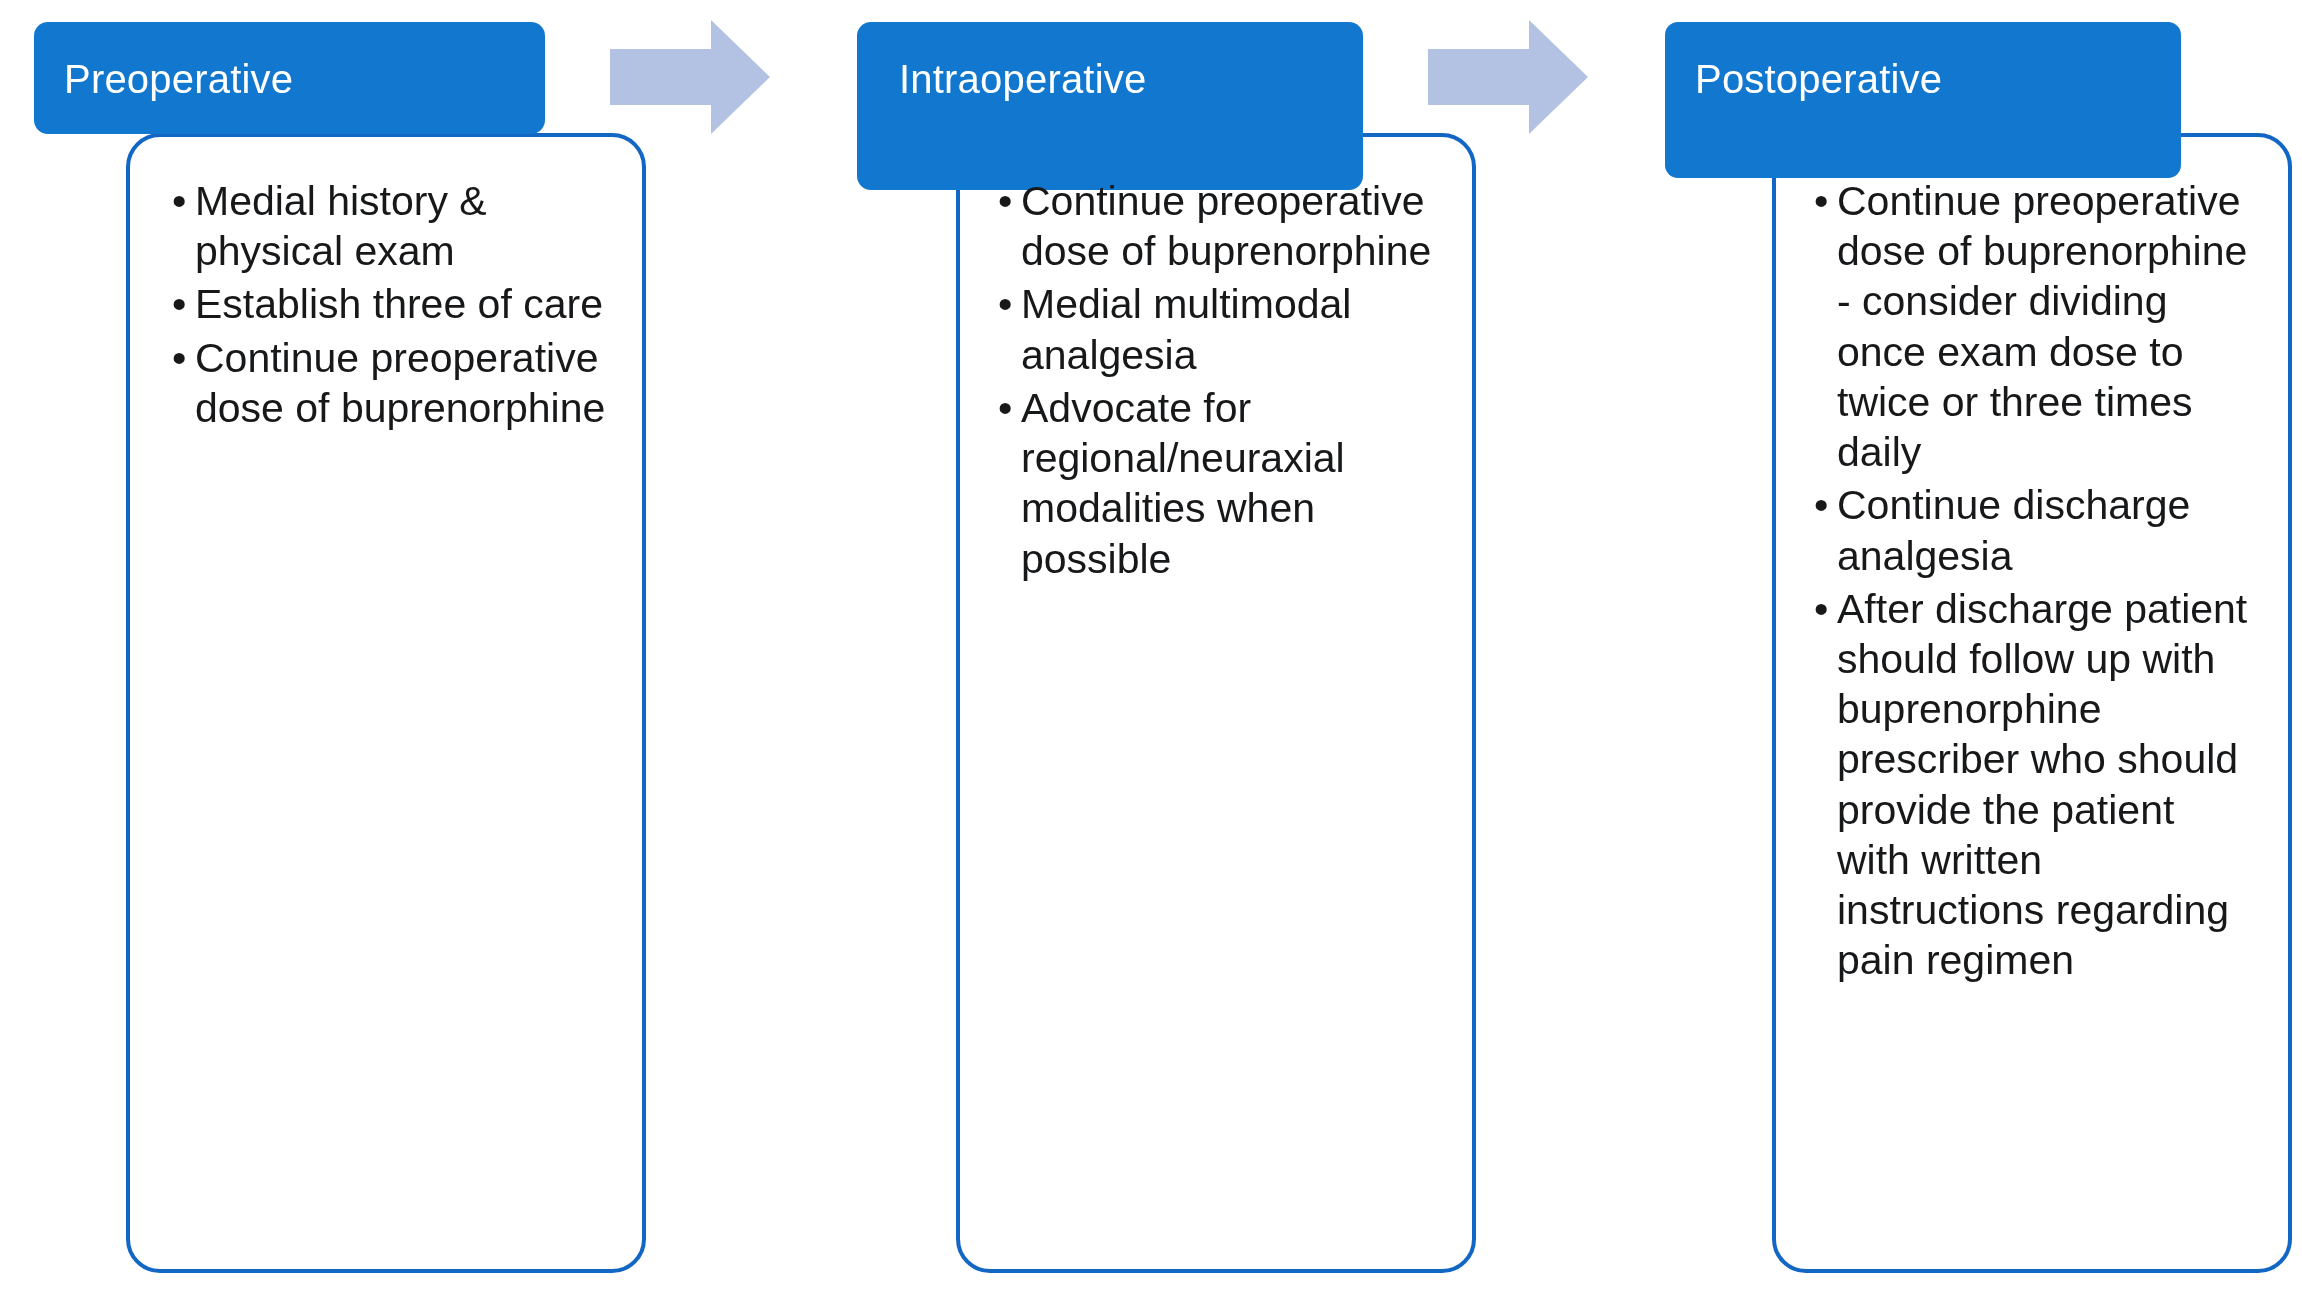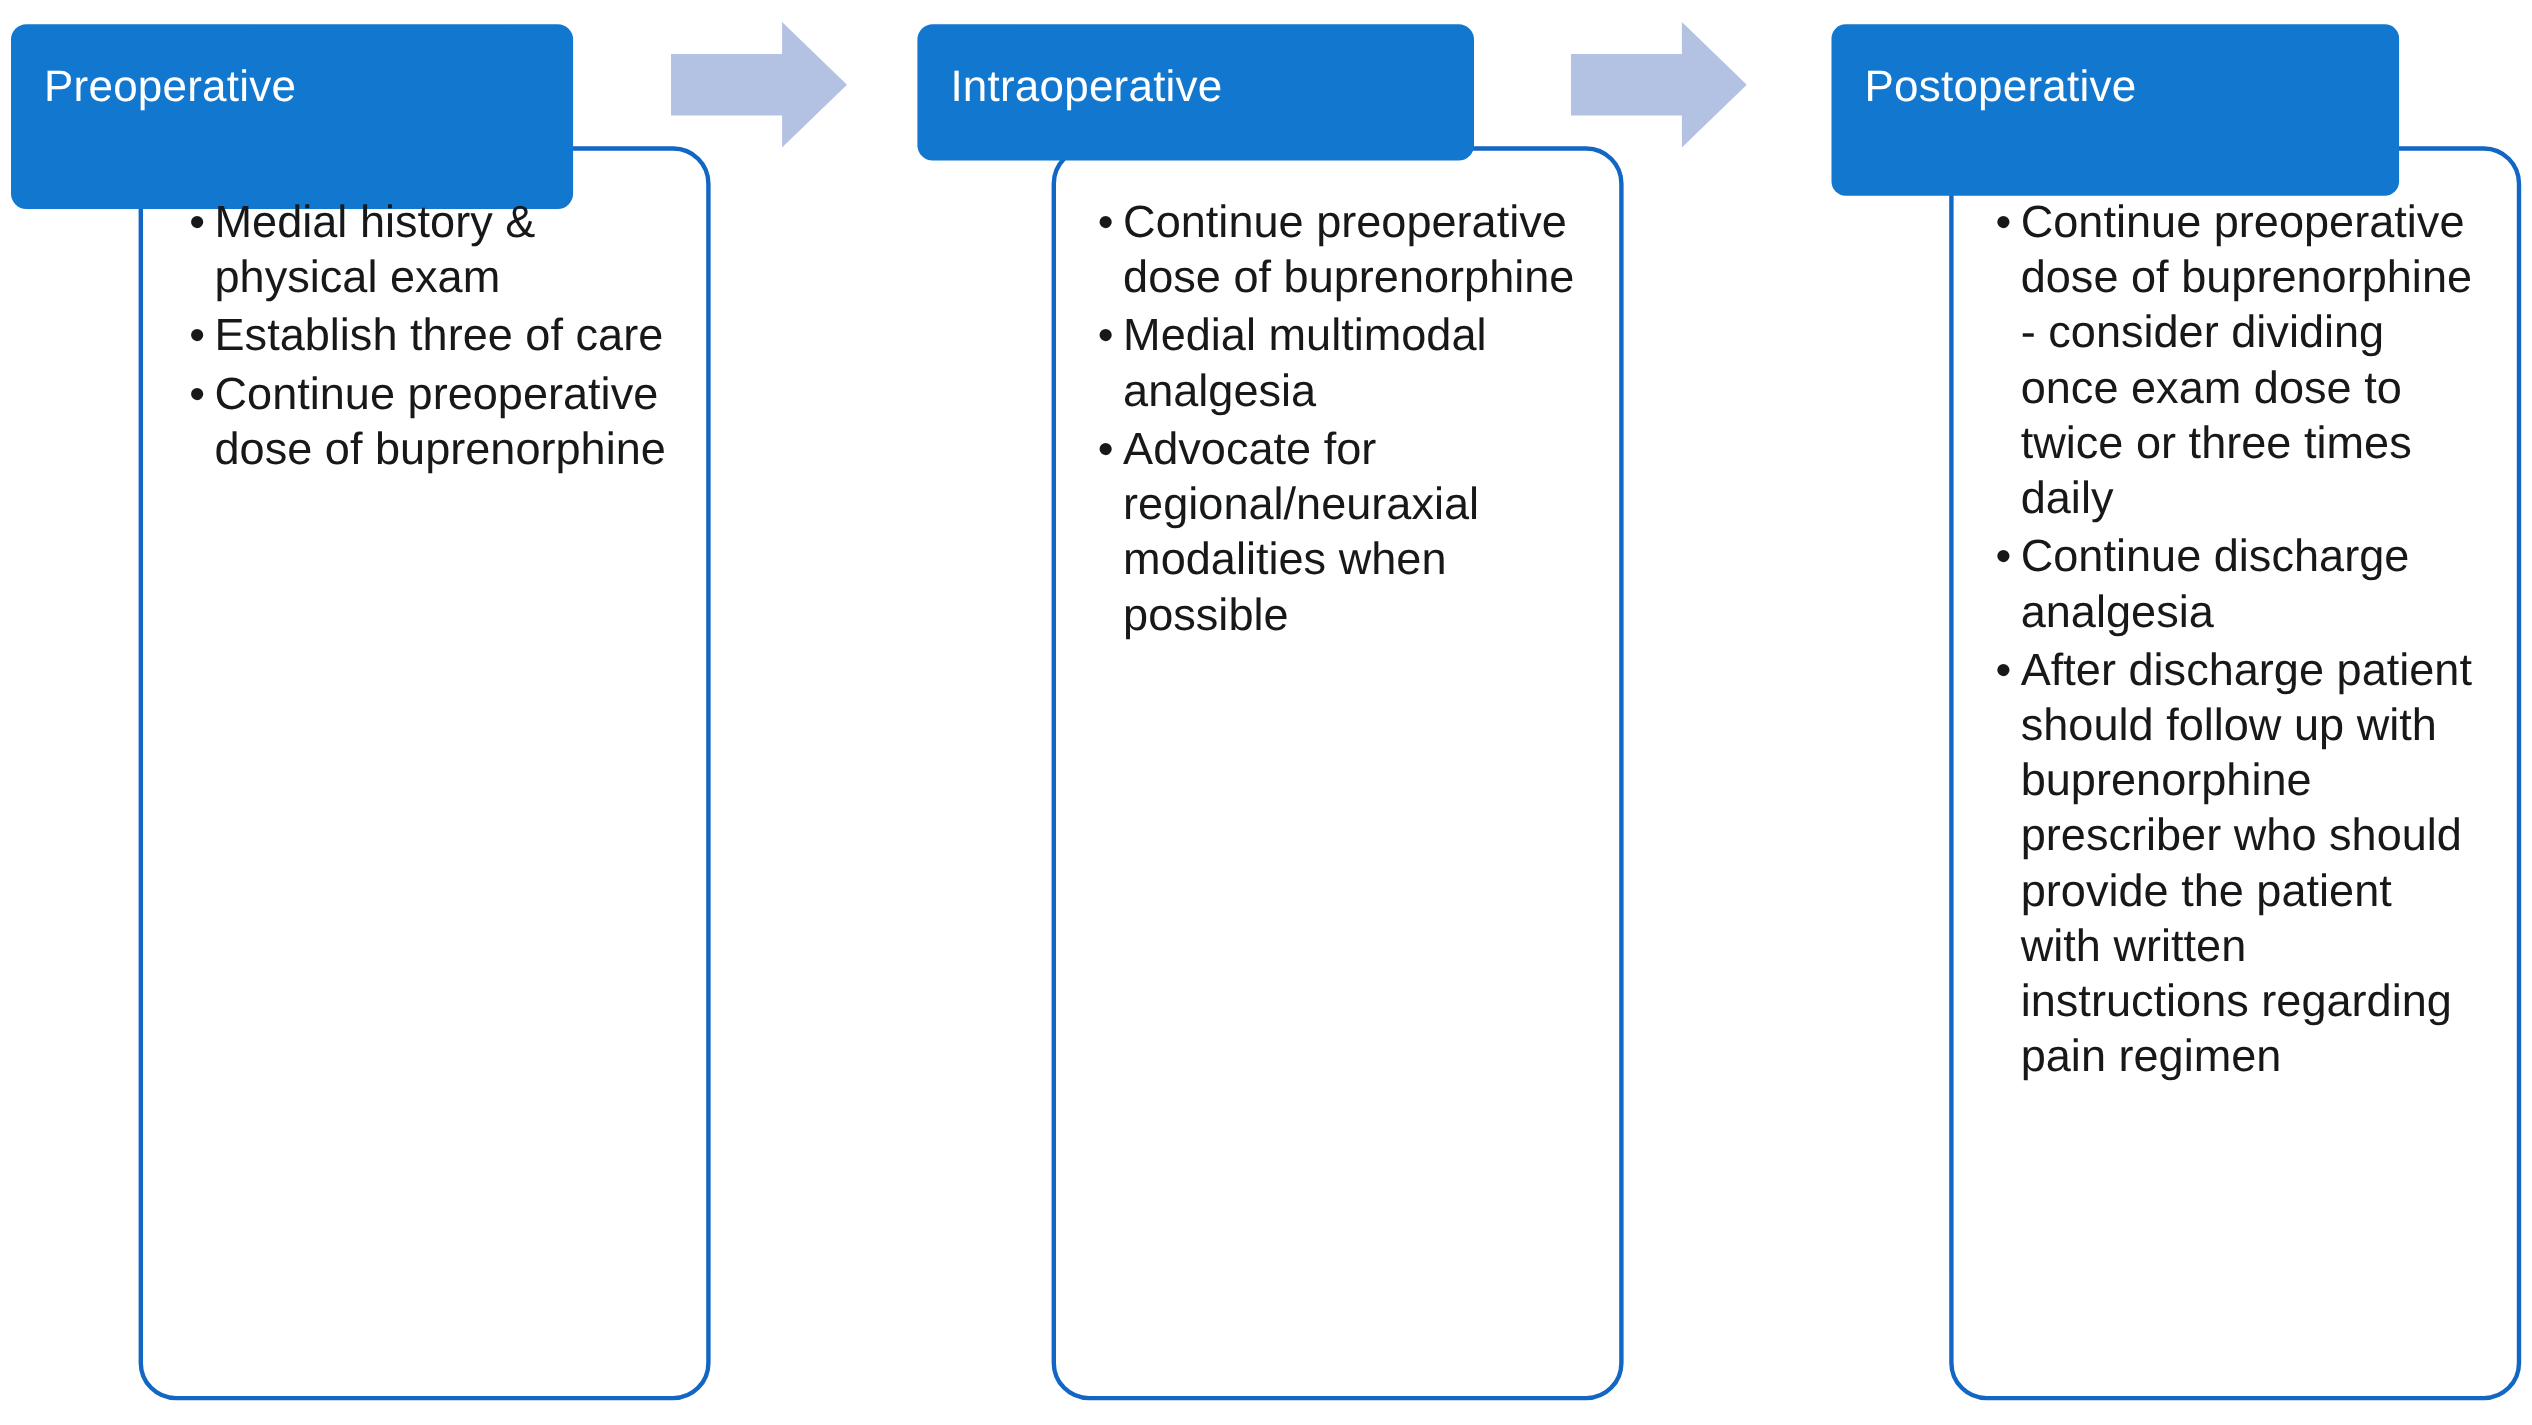--- a/index.html
+++ b/index.html
@@ -107,21 +107,21 @@
 <body>
 
 <div id="diagram">
 
   <div class="stage" style="left:0px; width:770px;">
 
     <div class="stage-body" style="left:126px; top:133px; width:520px; height:1140px;"></div>
 
     <div class="stage-band" style="left:130px; top:137px; width:403px; height:46px;"></div>
 
-    <div class="stage-header" style="left:10px; top:22px; width:511px; height:168px;">
+    <div class="stage-header" style="left:34px; top:22px; width:511px; height:112px;">
       <span class="stage-header-label">Preoperative</span>
     </div>
 
     <ul class="stage-list" style="left:172px; top:176px; width:440px;">
       <li>
         <span class="bullet">•</span>
         <span>Medial history &amp; physical exam</span>
       </li>
       <li>
         <span class="bullet">•</span>
@@ -139,21 +139,21 @@
       <polygon points="0,29 101,29 101,0 160,57 101,114 101,85 0,85" fill="#b3c2e3"></polygon>
     </svg>
   </div>
 
   <div class="stage" style="left:826px; width:770px;">
 
     <div class="stage-body" style="left:130px; top:133px; width:520px; height:1140px;"></div>
 
     <div class="stage-band" style="left:134px; top:137px; width:393px; height:46px;"></div>
 
-    <div class="stage-header" style="left:8px; top:22px; width:506px; height:124px;">
+    <div class="stage-header" style="left:31px; top:22px; width:506px; height:168px;padding-left:12px;">
       <span class="stage-header-label">Intraoperative</span>
     </div>
 
     <ul class="stage-list" style="left:172px; top:176px; width:440px;">
       <li>
         <span class="bullet">•</span>
         <span>Continue preoperative dose of buprenorphine</span>
       </li>
       <li>
         <span class="bullet">•</span>

